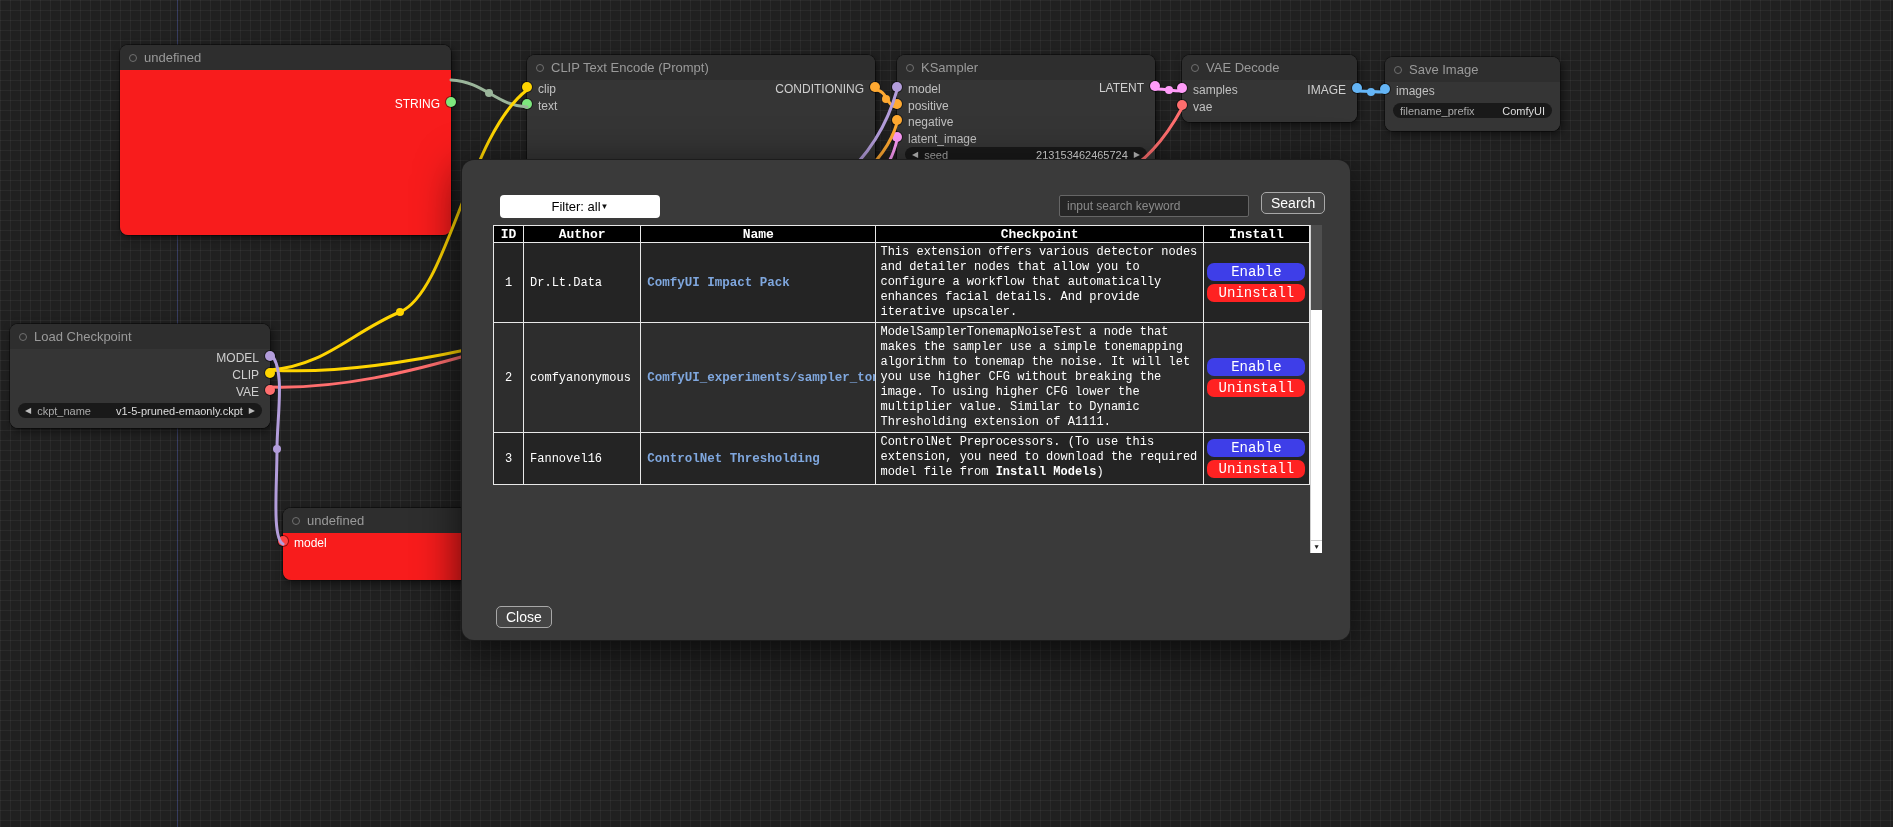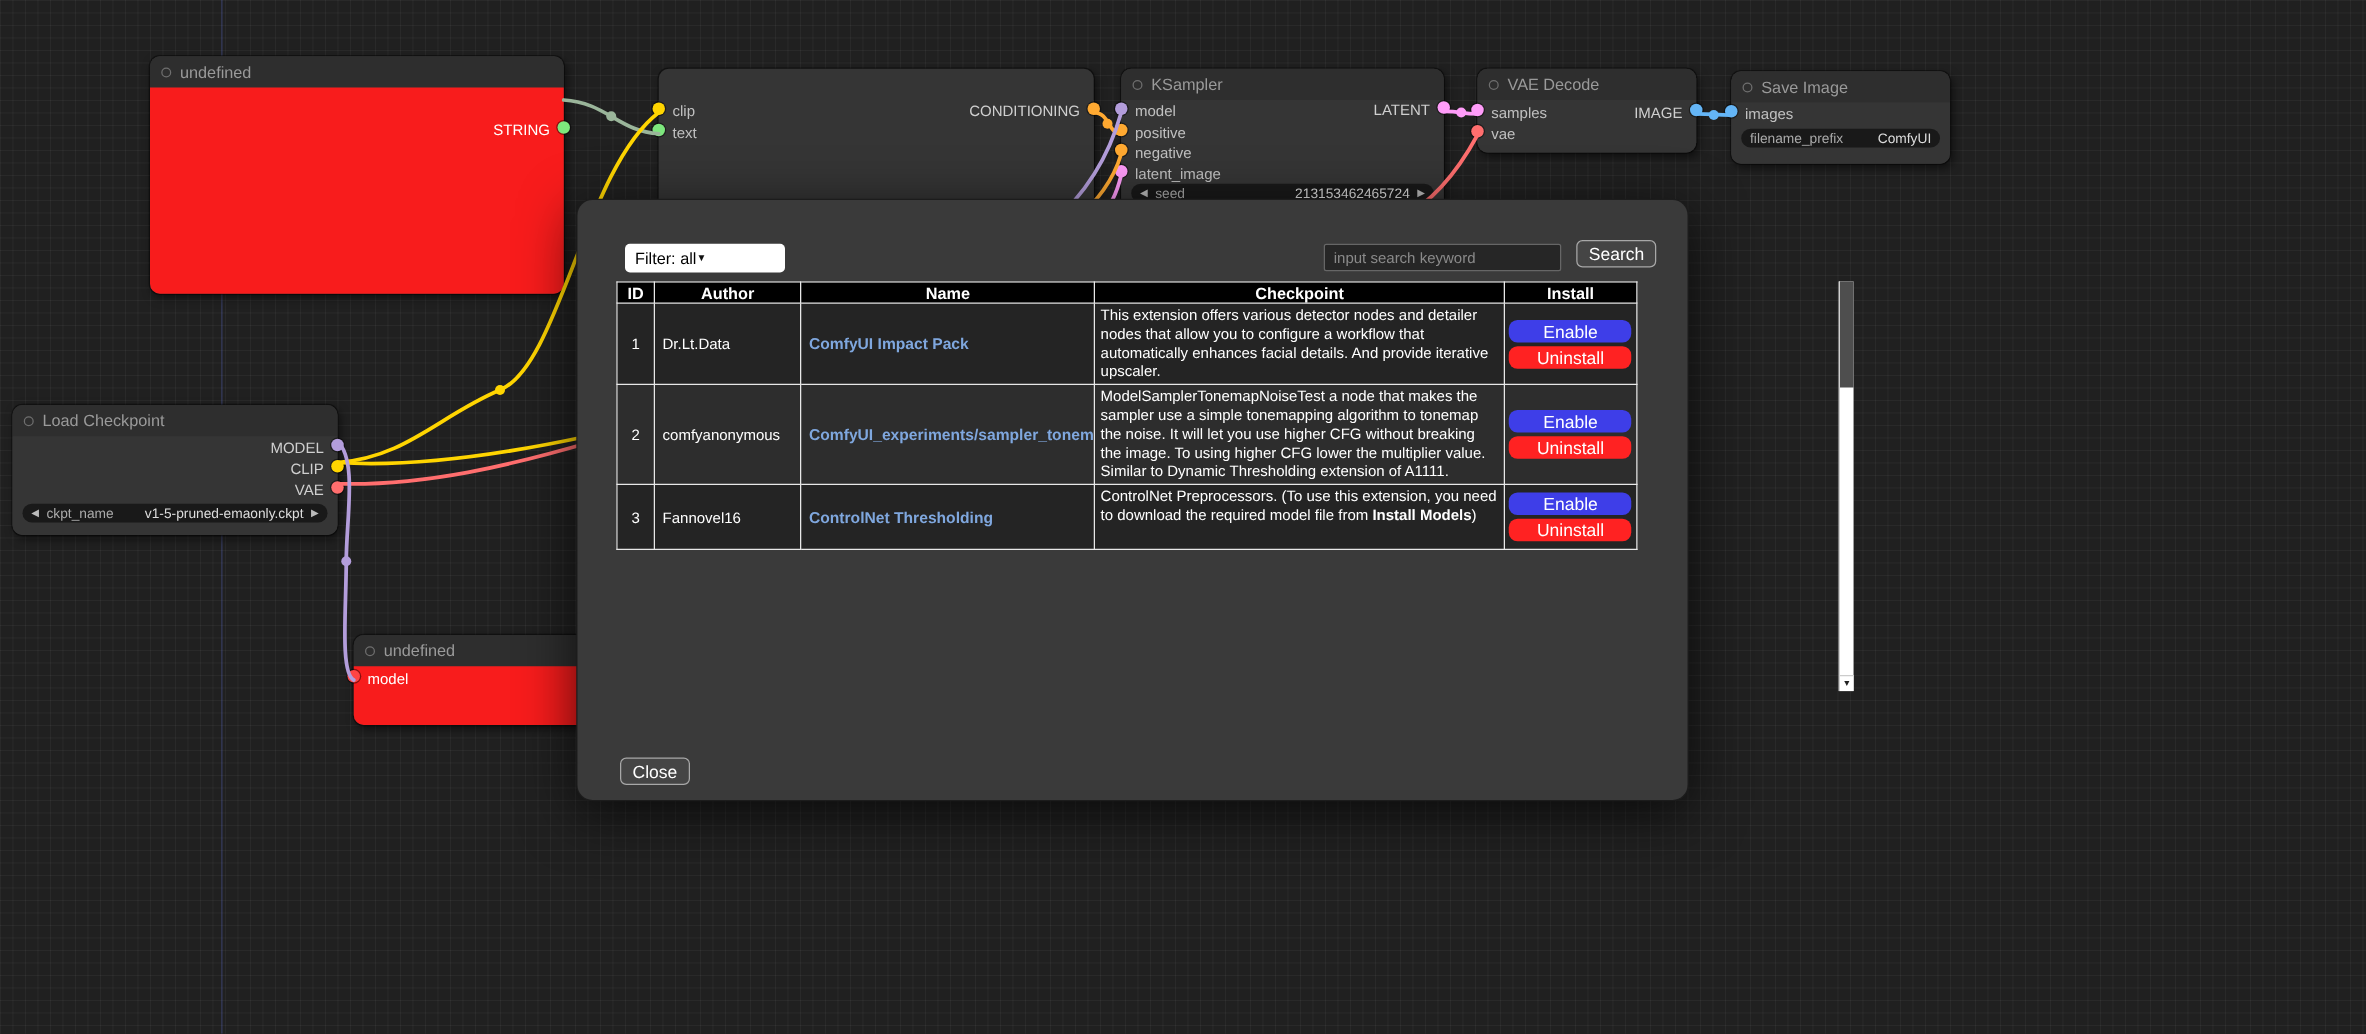--- a/index.html
+++ b/index.html
@@ -39,35 +39,35 @@
     gap:6px; padding:0 7px; font-size:11px; color:#aaa; }
   .widget .wvalue { margin-left:auto; color:#ddd; white-space:nowrap; }
   .widget .warrow { color:#bbb; font-size:8px; line-height:1; }
 
   .wires { position:absolute; left:0; top:0; z-index:6; pointer-events:none; }
 
   
   .dialog { position:absolute; left:462px; top:160px; width:888px; height:480px;
     background:#3a3a3a; border-radius:12px; z-index:20;
     box-shadow:0 0 0 1px #1c1c1c, 0 10px 45px rgba(0,0,0,0.7); }
-  .filter-select { position:absolute; left:38px; top:35px; width:128px; height:23px;
+  .filter-select { position:absolute; left:38px; top:35px; width:160px; height:23px;
     background:#ffffff; color:#000; border-radius:4px; font-size:13px;
-    display:flex; align-items:center; justify-content:flex-start;
+    display:flex; align-items:center; justify-content:center;
     padding:0 8px; cursor:pointer; }
   .filter-select .caret { font-size:8px; color:#111; }
   .search-input { position:absolute; left:597px; top:35px; width:190px; height:22px;
     background:#262626; border:1px solid #666; border-radius:2px;
     color:#5eead4; font-size:12px; padding:0 7px; font-family:inherit; }
   .search-input::placeholder { color:#8a8a8a; }
   .btn { background:#454545; border:1px solid #a8a8a8; border-radius:5px;
     color:#fff; font-size:14px; padding:2px 9px; cursor:pointer; font-family:inherit; }
   .search-btn { position:absolute; left:799px; top:32px; }
   .close-btn  { position:absolute; left:34px; top:446px; }
 
-  .table-wrap { position:absolute; left:31px; top:65px; width:990px; height:328px; overflow:hidden; }
+  .table-wrap { position:absolute; left:31px; top:65px; width:829px; height:328px; overflow:hidden;font-family:Liberation Mono, monospace; }
   table.ext { border-collapse:collapse; width:817px; table-layout:fixed; }
   table.ext th, table.ext td { border:1px solid #e8e8e8; }
   table.ext th { background:#000; color:#fff; font-weight:bold; font-size:13px;
     height:17px; padding:0; }
   table.ext td { color:#fff; font-size:12px; }
   table.ext tbody tr:nth-child(odd)  td { background:#242424; }
   table.ext tbody tr:nth-child(even) td { background:#2d2d2d; }
   .c-id { text-align:center; vertical-align:middle; }
   .c-author { padding:0 6px; vertical-align:middle; }
   .c-name { padding:0 6px; vertical-align:middle; overflow:hidden; }
@@ -100,20 +100,24 @@
   </div>
   <div class="node-body">
     <div class="port out" style="top:27px">
       <span class="dot" style="background:#7de77d"></span>
       <span class="plabel">STRING</span>
     </div>
   </div>
 </div>
 
 <div class="node" style="left:527px; top:55px; width:348px; height:150px;">
+  <div class="node-title">
+    <span class="tdot"></span>
+    <span>CLIP Text Encode (Prompt)</span>
+  </div>
   <div class="node-body">
     <div class="port in" style="top:2px">
       <span class="dot" style="background:#ffd500"></span>
       <span>clip</span>
     </div>
     <div class="port in" style="top:19px">
       <span class="dot" style="background:#7de77d"></span>
       <span>text</span>
     </div>
     <div class="port out" style="top:2px">

